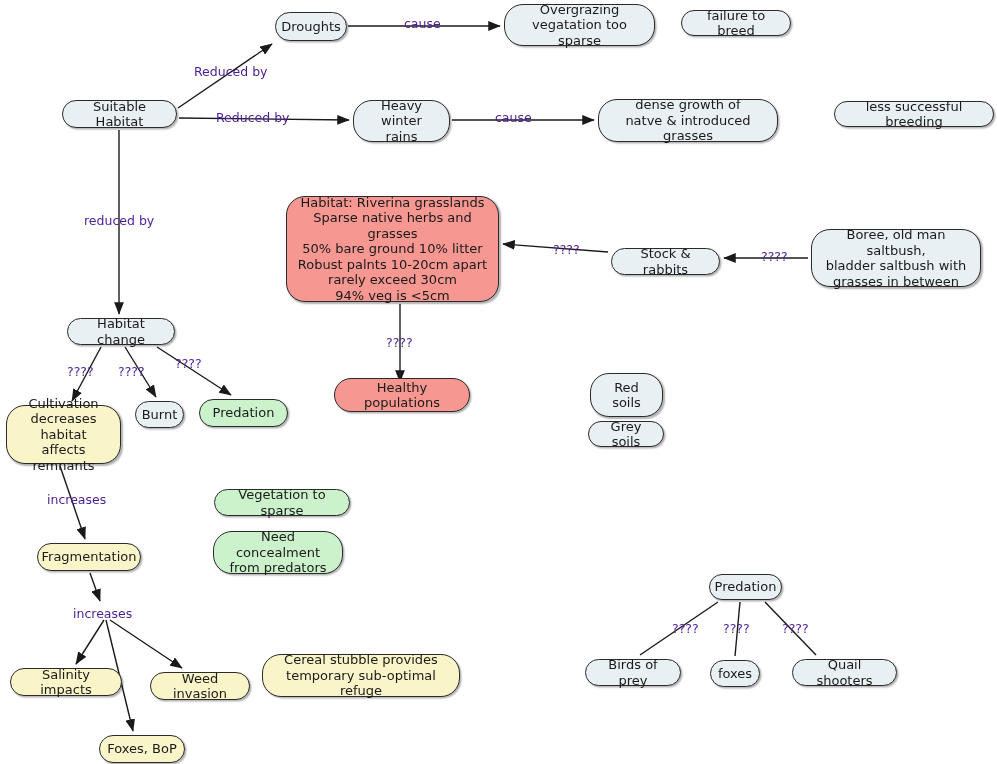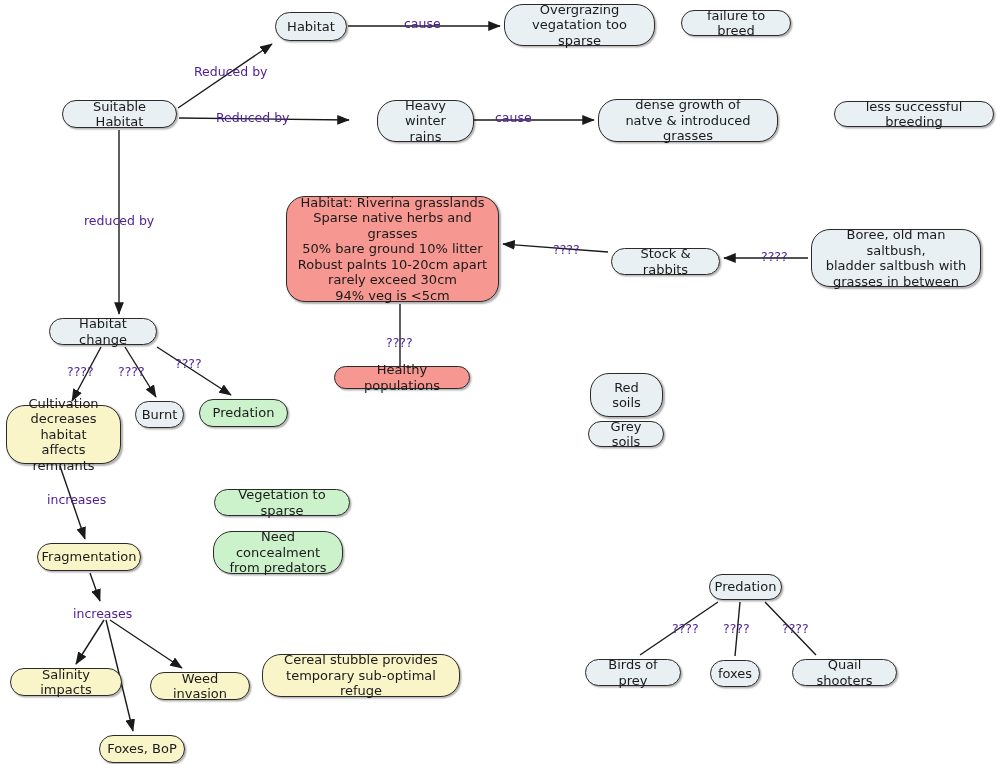--- a/index.html
+++ b/index.html
@@ -86,42 +86,42 @@
         <line x1="110" y1="620" x2="182" y2="668" stroke="#1a1a1a" stroke-width="1.4" marker-end="url(#arrowhead)"></line>
         <line x1="106" y1="620" x2="133" y2="731" stroke="#1a1a1a" stroke-width="1.4" marker-end="url(#arrowhead)"></line>
         <line x1="90" y1="573" x2="100" y2="601" stroke="#1a1a1a" stroke-width="1.4" marker-end="url(#arrowhead)"></line>
         <line x1="718" y1="602" x2="640" y2="655" stroke="#1a1a1a" stroke-width="1.4"></line>
         <line x1="740" y1="602" x2="735" y2="656" stroke="#1a1a1a" stroke-width="1.4"></line>
         <line x1="765" y1="602" x2="816" y2="655" stroke="#1a1a1a" stroke-width="1.4"></line>
       </g>
   </svg>
 
   <div id="node-layer">
-      <div class="node n-blue" style="left: 275px; top: 12px; width: 72px; height: 29px;">Habitat</div>
+      <div class="node n-blue" style="left: 275px; top: 12px; width: 72px; height: 29px;">Droughts</div>
       <div class="node n-blue" style="left: 504px; top: 4px; width: 151px; height: 42px;">Overgrazing
 vegatation too sparse</div>
       <div class="node n-blue" style="left: 681px; top: 10px; width: 110px; height: 26px;">failure to breed</div>
       <div class="node n-blue" style="left: 62px; top: 100px; width: 115px; height: 28px;">Suitable Habitat</div>
-      <div class="node n-blue" style="left: 353px; top: 100px; width: 97px; height: 42px; margin-left: 24px;">Heavy winter
+      <div class="node n-blue" style="left: 353px; top: 100px; width: 97px; height: 42px;">Heavy winter
 rains</div>
       <div class="node n-blue" style="left: 598px; top: 99px; width: 180px; height: 43px;">dense growth of
 natve &amp; introduced grasses</div>
       <div class="node n-blue" style="left: 834px; top: 101px; width: 160px; height: 26px;">less successful breeding</div>
       <div class="node n-red" style="left: 286px; top: 196px; width: 213px; height: 106px;">Habitat: Riverina grasslands
 Sparse native herbs and grasses
 50% bare ground 10% litter
 Robust palnts 10-20cm apart
 rarely exceed 30cm
 94% veg is &lt;5cm</div>
       <div class="node n-blue" style="left: 611px; top: 248px; width: 109px; height: 27px;">Stock &amp; rabbits</div>
       <div class="node n-blue" style="left: 811px; top: 229px; width: 170px; height: 58px;">Boree, old man saltbush,
 bladder saltbush with
 grasses in between</div>
-      <div class="node n-blue" style="left: 49px; top: 318px; width: 108px; height: 27px;">Habitat change</div>
-      <div class="node n-red" style="left: 334px; top: 366px; width: 136px; height: 23px;">Healthy populations</div>
+      <div class="node n-blue" style="left: 67px; top: 318px; width: 108px; height: 27px;">Habitat change</div>
+      <div class="node n-red" style="left: 334px; top: 378px; width: 136px; height: 34px;">Healthy populations</div>
       <div class="node n-blue" style="left: 590px; top: 373px; width: 73px; height: 44px;">Red soils</div>
       <div class="node n-blue" style="left: 588px; top: 421px; width: 76px; height: 26px;">Grey soils</div>
       <div class="node n-blue" style="left: 135px; top: 401px; width: 49px; height: 27px;">Burnt</div>
       <div class="node n-green" style="left: 199px; top: 399px; width: 89px; height: 28px;">Predation</div>
       <div class="node n-yellow" style="left: 6px; top: 405px; width: 115px; height: 59px;">Cultivation
 decreases habitat
 affects remnants</div>
       <div class="node n-green" style="left: 214px; top: 489px; width: 136px; height: 27px;">Vegetation to sparse</div>
       <div class="node n-green" style="left: 213px; top: 531px; width: 130px; height: 43px;">Need concealment
 from predators</div>

